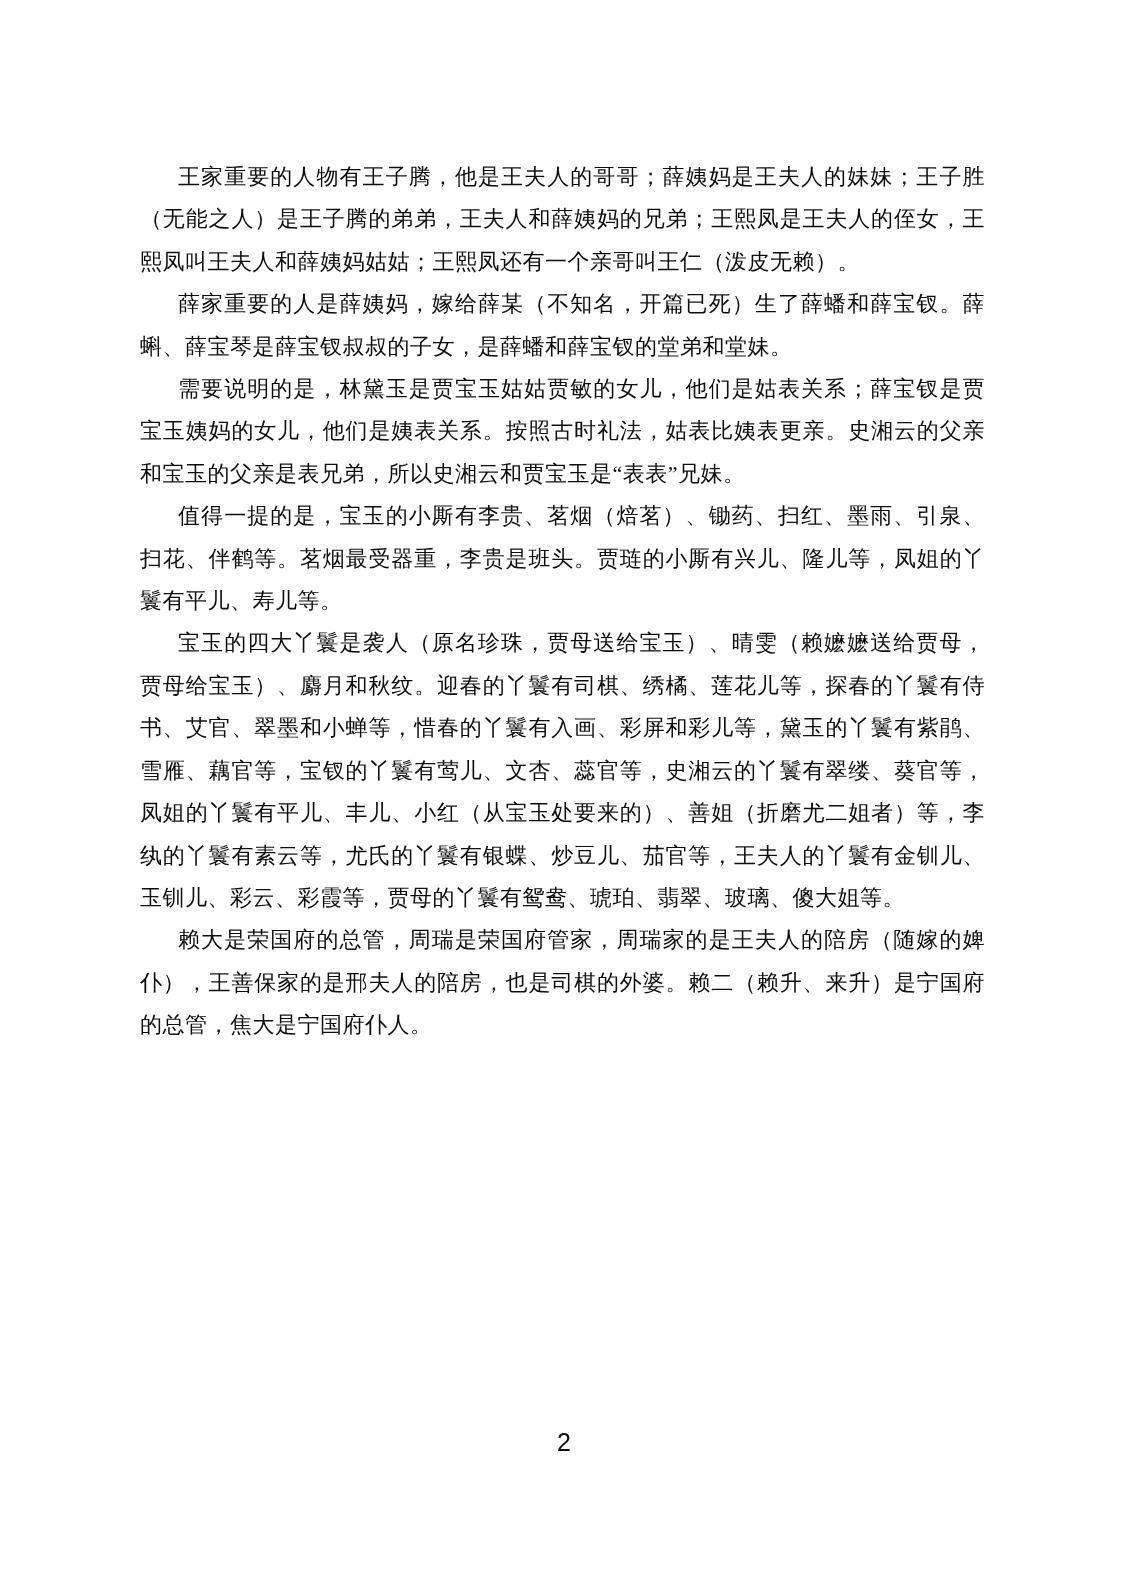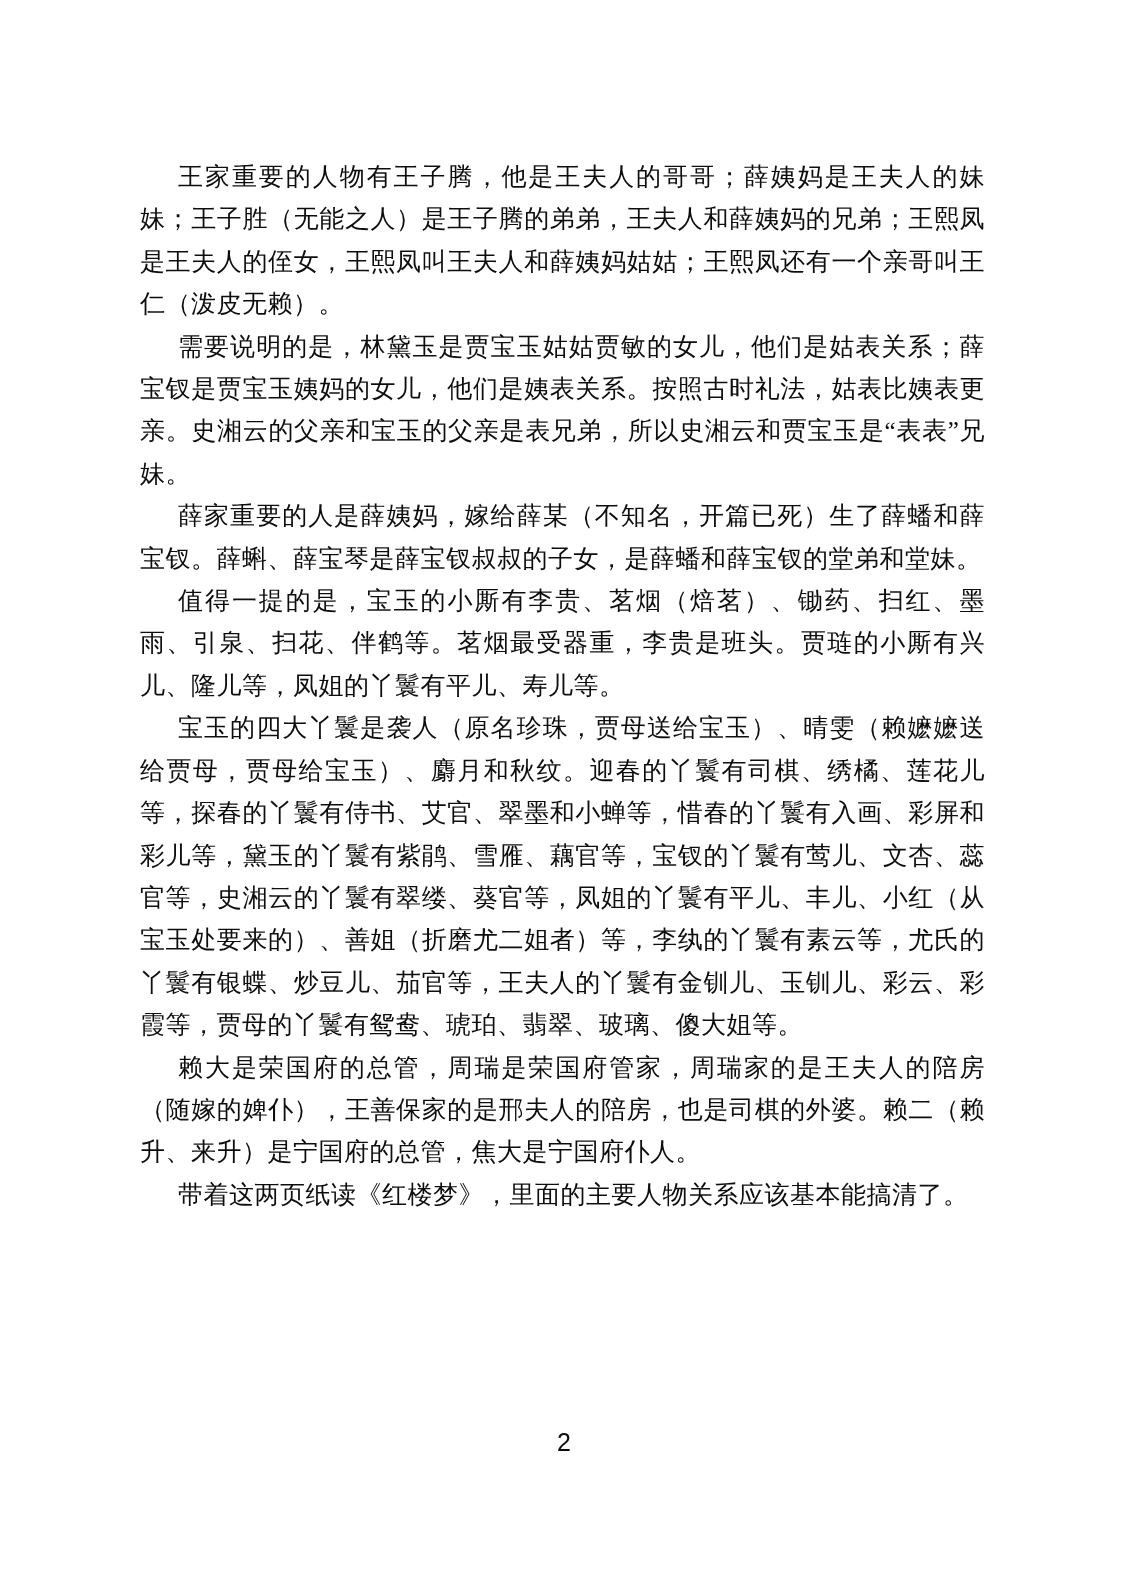--- a/index.html
+++ b/index.html
@@ -25,21 +25,21 @@
   }
   .text-block {
     position: absolute;
     left: 140px;
     top: 156px;
     width: 845px;
   }
   .text-block p {
     margin: 0;
     padding: 0;
-    font-size: 25px;
+    font-size: 22px;
     line-height: 42.4px;
     text-align: justify;
     text-justify: inter-ideograph;
     text-indent: 38px;
     color: #0d0d0d;
     letter-spacing: 0.5px;
   }
   .page-footer {
     position: absolute;
     left: 0;
@@ -52,23 +52,22 @@
     font-size: 25px;
     color: #0d0d0d;
   }
 </style>
 </head>
 <body>
 
 <div class="page">
   <main class="text-block">
     <p>王家重要的人物有王子腾，他是王夫人的哥哥；薛姨妈是王夫人的妹妹；王子胜（无能之人）是王子腾的弟弟，王夫人和薛姨妈的兄弟；王熙凤是王夫人的侄女，王熙凤叫王夫人和薛姨妈姑姑；王熙凤还有一个亲哥叫王仁（泼皮无赖）。</p>
+    <p>薛家重要的人是薛姨妈，嫁给薛某（不知名，开篇已死）生了薛蟠和薛宝钗。薛蝌、薛宝琴是薛宝钗叔叔的子女，是薛蟠和薛宝钗的堂弟和堂妹。</p>
     <p>需要说明的是，林黛玉是贾宝玉姑姑贾敏的女儿，他们是姑表关系；薛宝钗是贾宝玉姨妈的女儿，他们是姨表关系。按照古时礼法，姑表比姨表更亲。史湘云的父亲和宝玉的父亲是表兄弟，所以史湘云和贾宝玉是“表表”兄妹。</p>
-    <p>薛家重要的人是薛姨妈，嫁给薛某（不知名，开篇已死）生了薛蟠和薛宝钗。薛蝌、薛宝琴是薛宝钗叔叔的子女，是薛蟠和薛宝钗的堂弟和堂妹。</p>
     <p>值得一提的是，宝玉的小厮有李贵、茗烟（焙茗）、锄药、扫红、墨雨、引泉、扫花、伴鹤等。茗烟最受器重，李贵是班头。贾琏的小厮有兴儿、隆儿等，凤姐的丫鬟有平儿、寿儿等。</p>
     <p>宝玉的四大丫鬟是袭人（原名珍珠，贾母送给宝玉）、晴雯（赖嬷嬷送给贾母，贾母给宝玉）、麝月和秋纹。迎春的丫鬟有司棋、绣橘、莲花儿等，探春的丫鬟有侍书、艾官、翠墨和小蝉等，惜春的丫鬟有入画、彩屏和彩儿等，黛玉的丫鬟有紫鹃、雪雁、藕官等，宝钗的丫鬟有莺儿、文杏、蕊官等，史湘云的丫鬟有翠缕、葵官等，凤姐的丫鬟有平儿、丰儿、小红（从宝玉处要来的）、善姐（折磨尤二姐者）等，李纨的丫鬟有素云等，尤氏的丫鬟有银蝶、炒豆儿、茄官等，王夫人的丫鬟有金钏儿、玉钏儿、彩云、彩霞等，贾母的丫鬟有鸳鸯、琥珀、翡翠、玻璃、傻大姐等。</p>
     <p>赖大是荣国府的总管，周瑞是荣国府管家，周瑞家的是王夫人的陪房（随嫁的婢仆），王善保家的是邢夫人的陪房，也是司棋的外婆。赖二（赖升、来升）是宁国府的总管，焦大是宁国府仆人。</p>
-    <p>带着这两页纸读《红楼梦》，里面的主要人物关系应该基本能搞清了。</p>
   </main>
   <footer class="page-footer">
     <span class="page-number">2</span>
   </footer>
 </div>
 
 </body></html>

